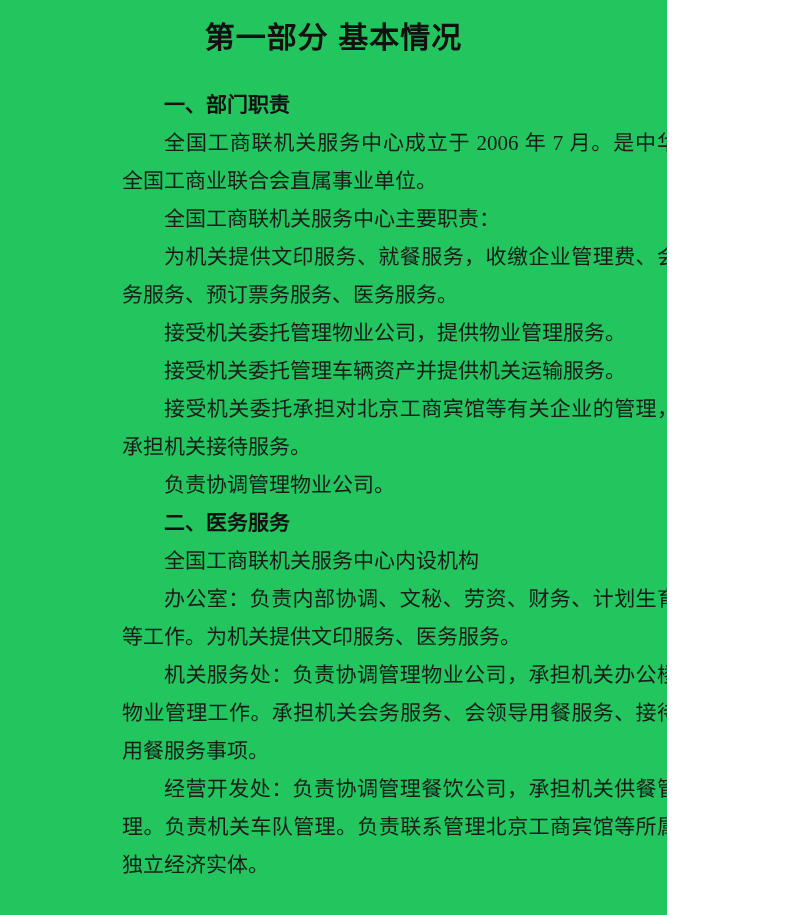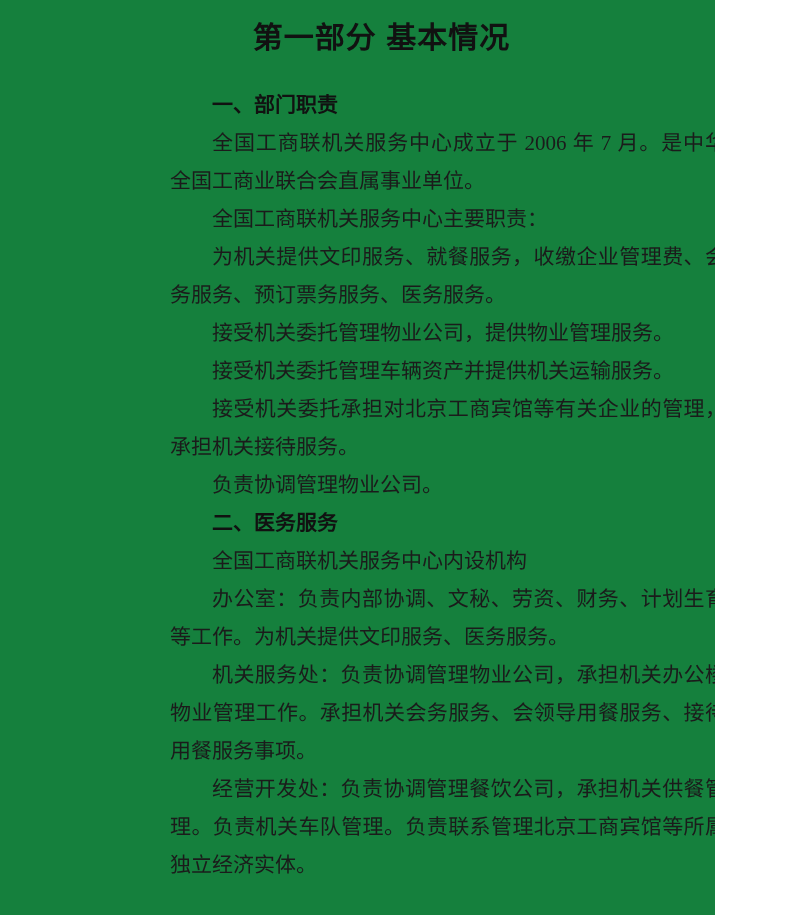--- a/index.html
+++ b/index.html
@@ -4,24 +4,23 @@
 <style>
   html, body {
     margin: 0;
     padding: 0;
     background: #ffffff;
   }
   .page {
     position: relative;
     width: 667px;
     height: 915px;
-    background: #15803d;
+    background: #22c55e;
     color: #1b1b1b;
     overflow: hidden;
-    padding-left: 48px;
   }
   .doc-title {
     margin: 20px 0 0 0;
     text-align: center;
     font-family: "Liberation Sans", "DejaVu Sans", sans-serif;
     font-weight: 700;
     font-size: 30px;
     line-height: 36px;
     letter-spacing: 1px;
     color: #111111;

